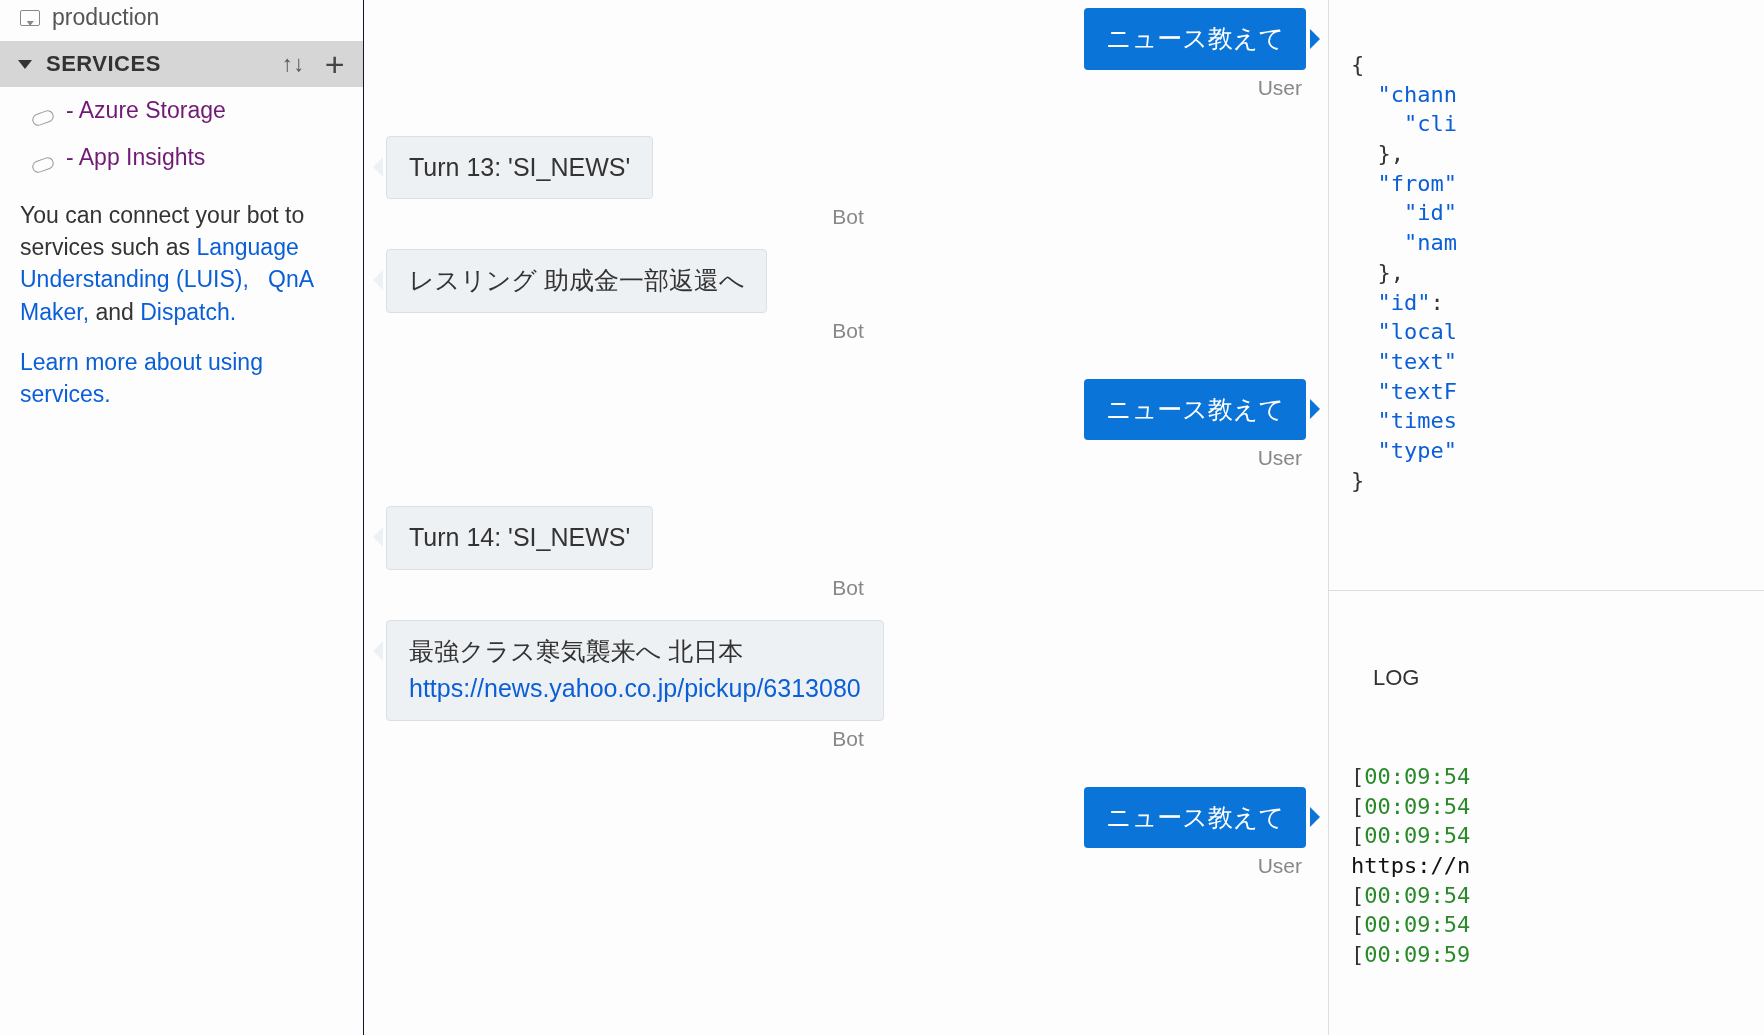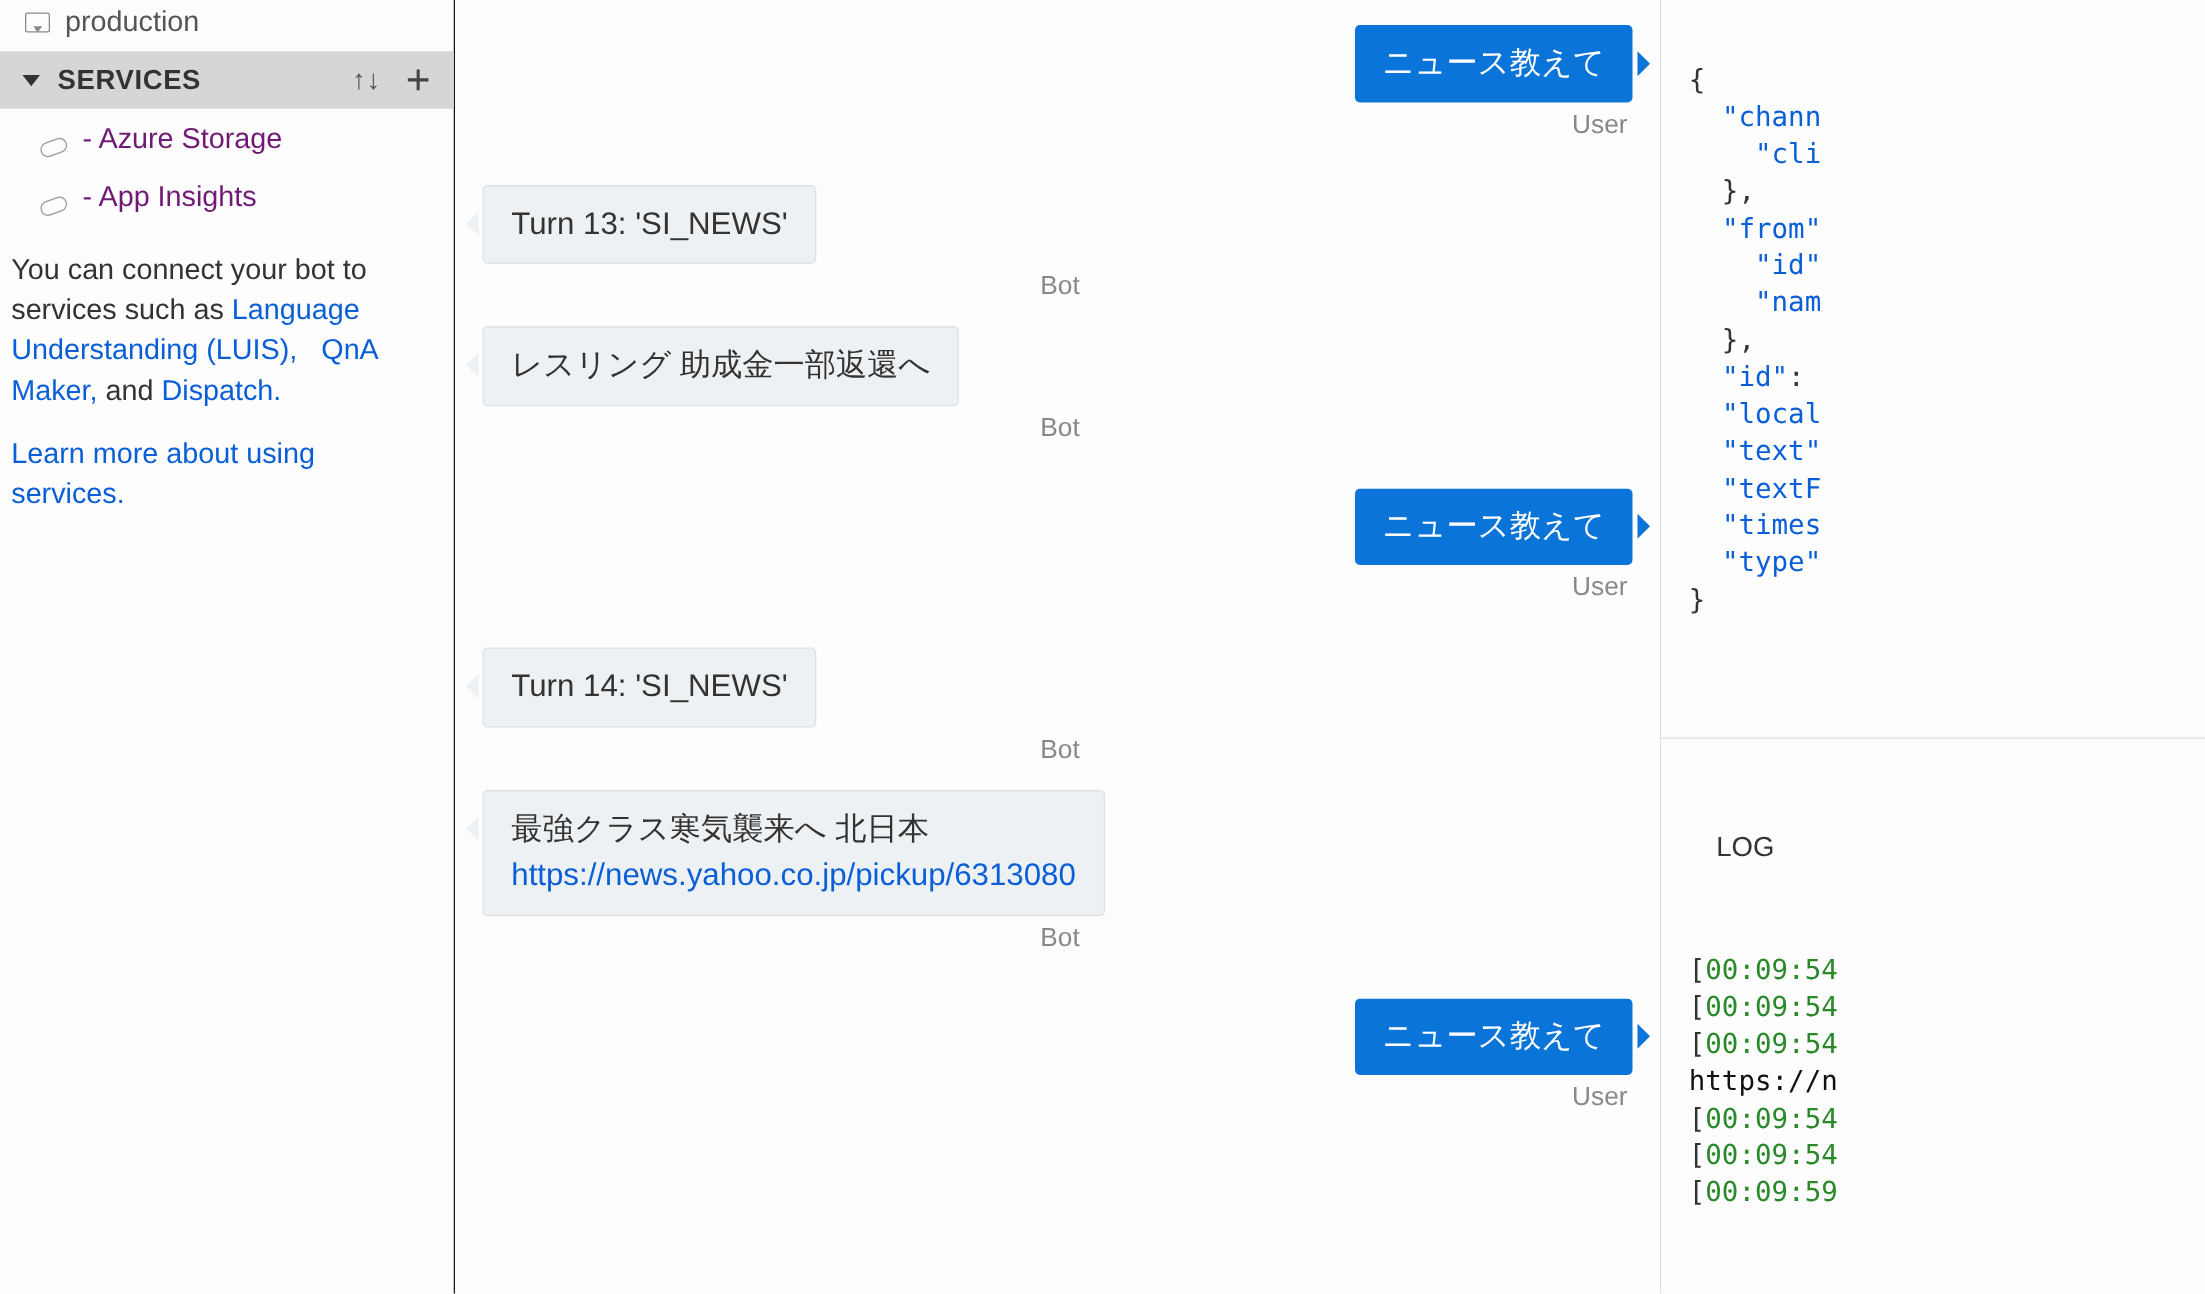--- a/index.html
+++ b/index.html
@@ -68,31 +68,31 @@
     transform: rotate(-20deg);
   }
   .link-icon::before {
     content: ""; position: absolute;
     left: 7px; top: 4px;
     width: 8px; height: 1.5px;
     background: #fdfdfd;
   }
 
   .info-para {
-    padding: 18px 20px 0 9px;
+    padding: 18px 20px 0 20px;
     font-size: 23px;
     line-height: 1.4;
     color: #333;
   }
   .info-para a { color: #0a5fd8; text-decoration: none; }
 
   
   .chat-col {
     flex: 1;
-    padding: 12px 22px;
+    padding: 0 22px;
     display: flex; flex-direction: column;
     overflow: hidden;
     border-right: 1px solid #ddd;
   }
 
   .msg-row { display: flex; margin-top: 20px; }
   .msg-row.user { justify-content: flex-end; }
   .msg-row.bot { justify-content: flex-start; }
 
   .bubble {

